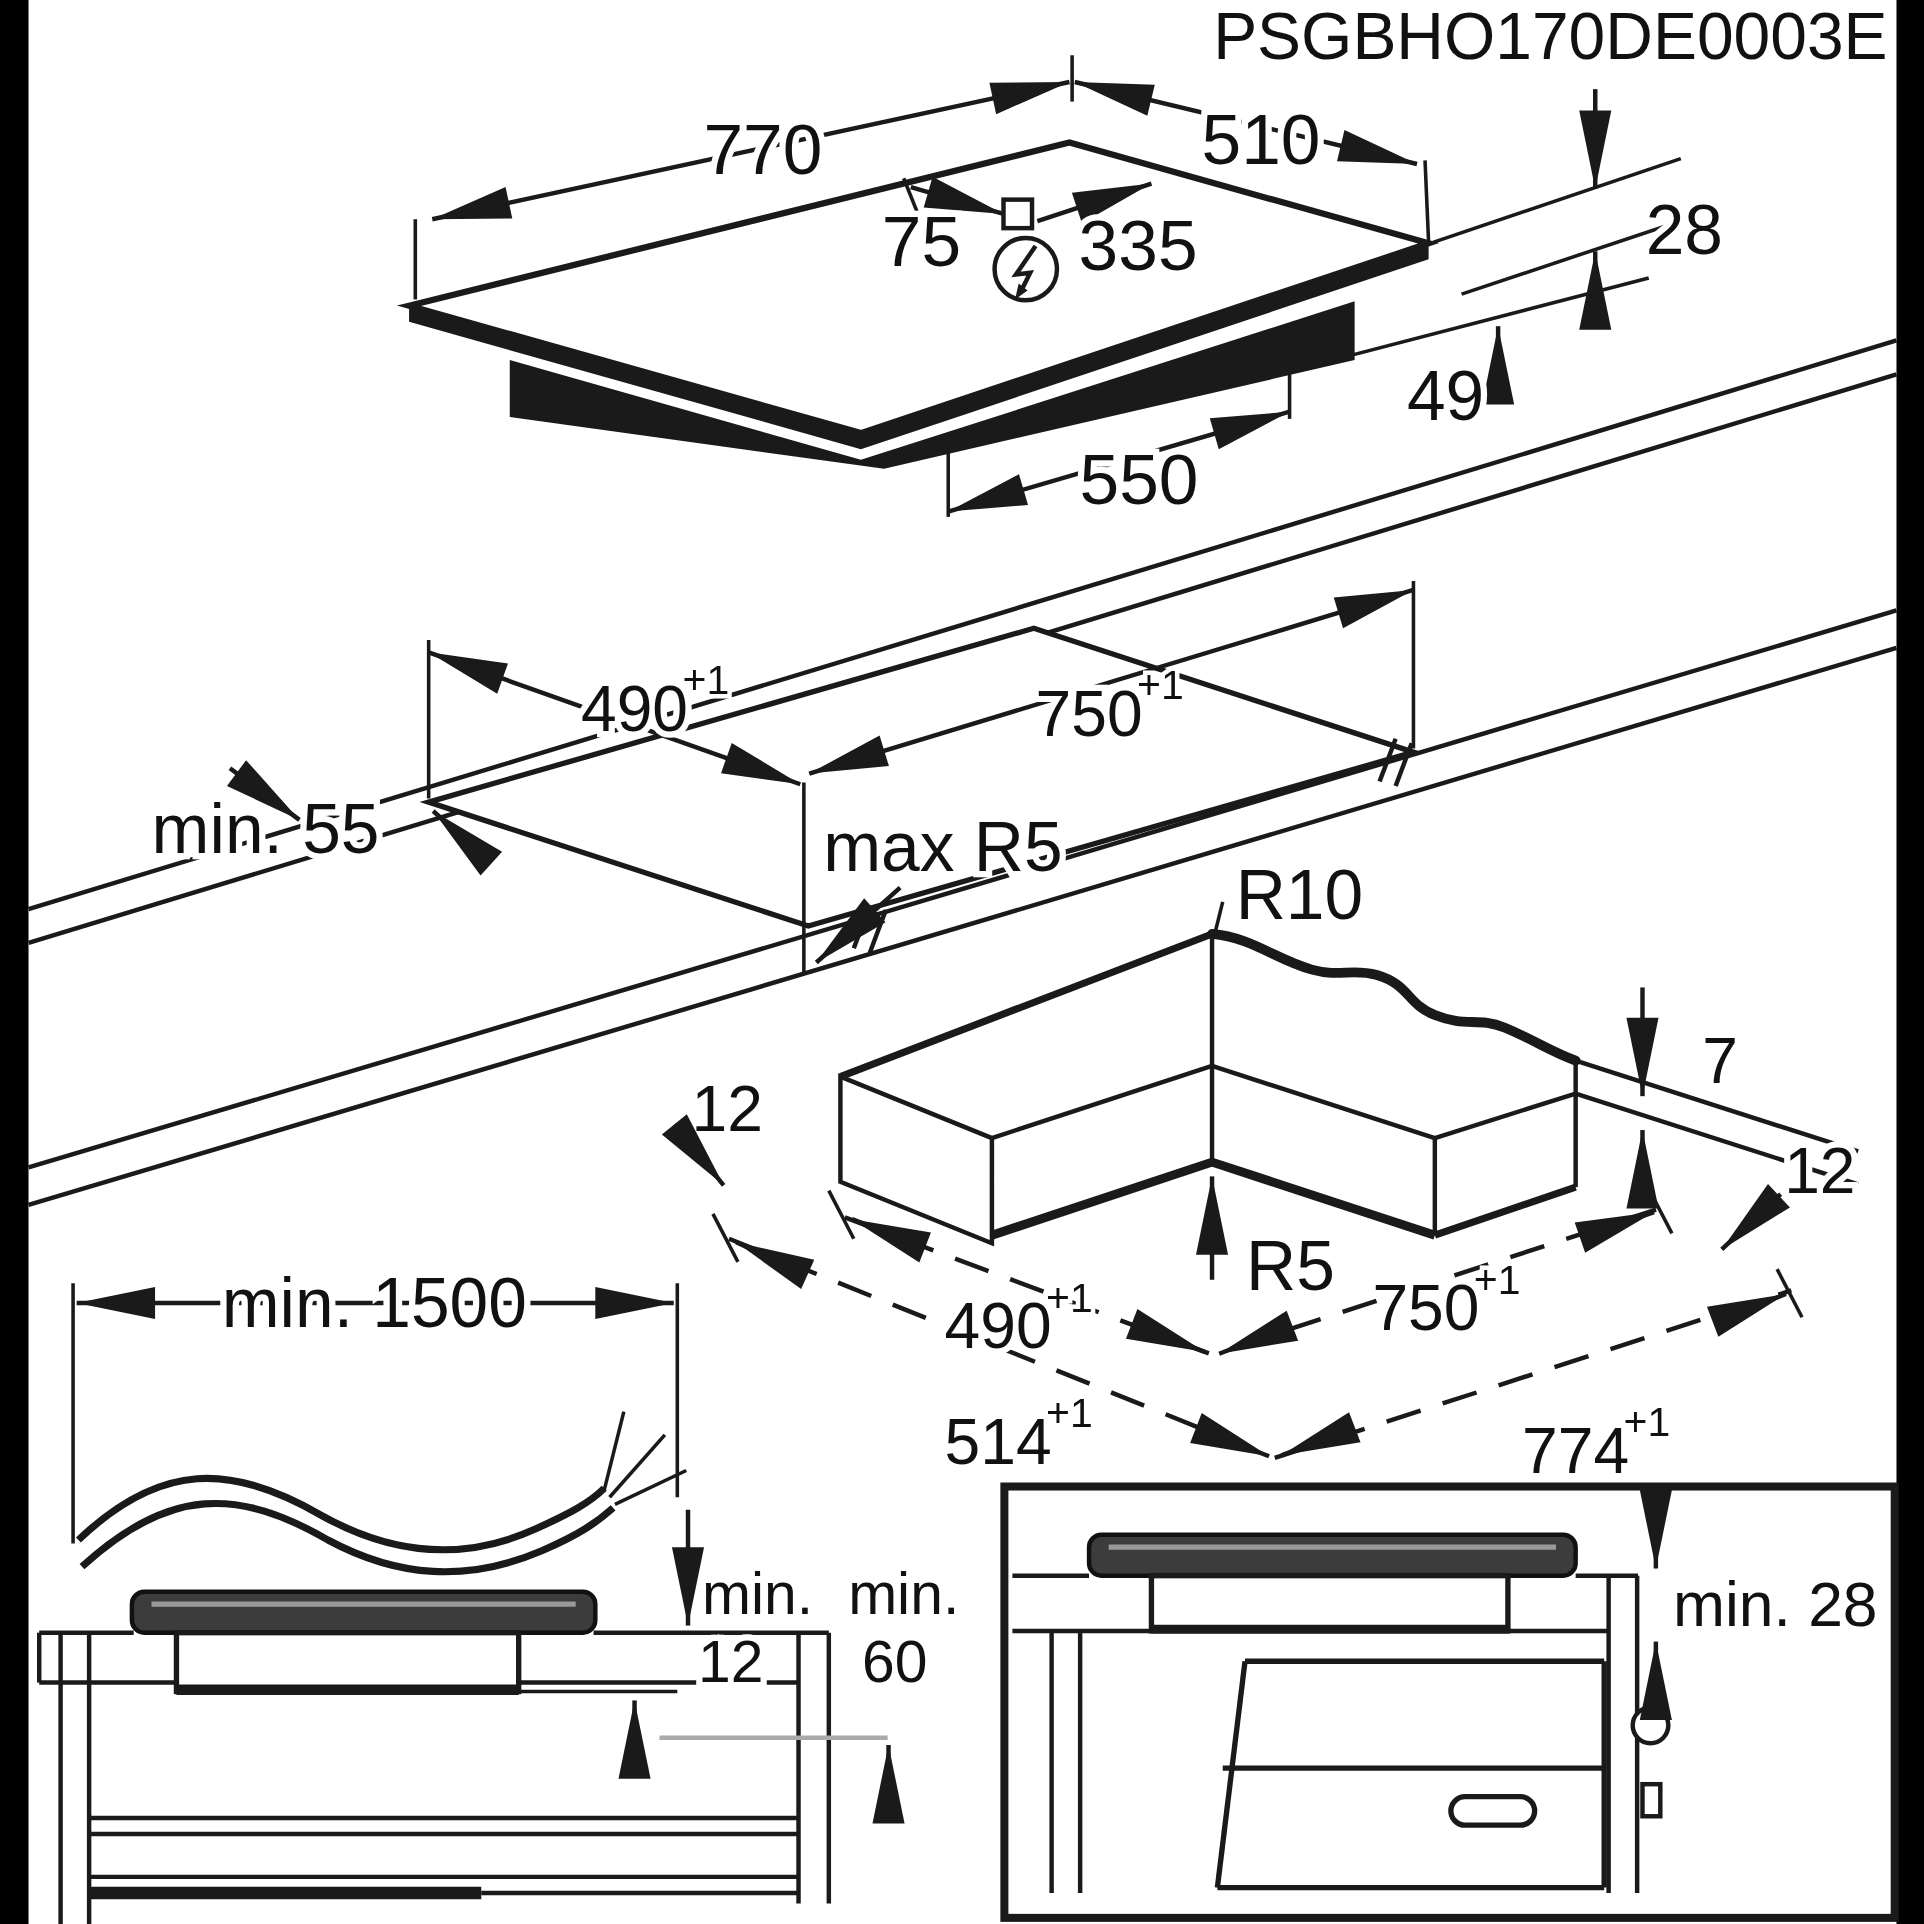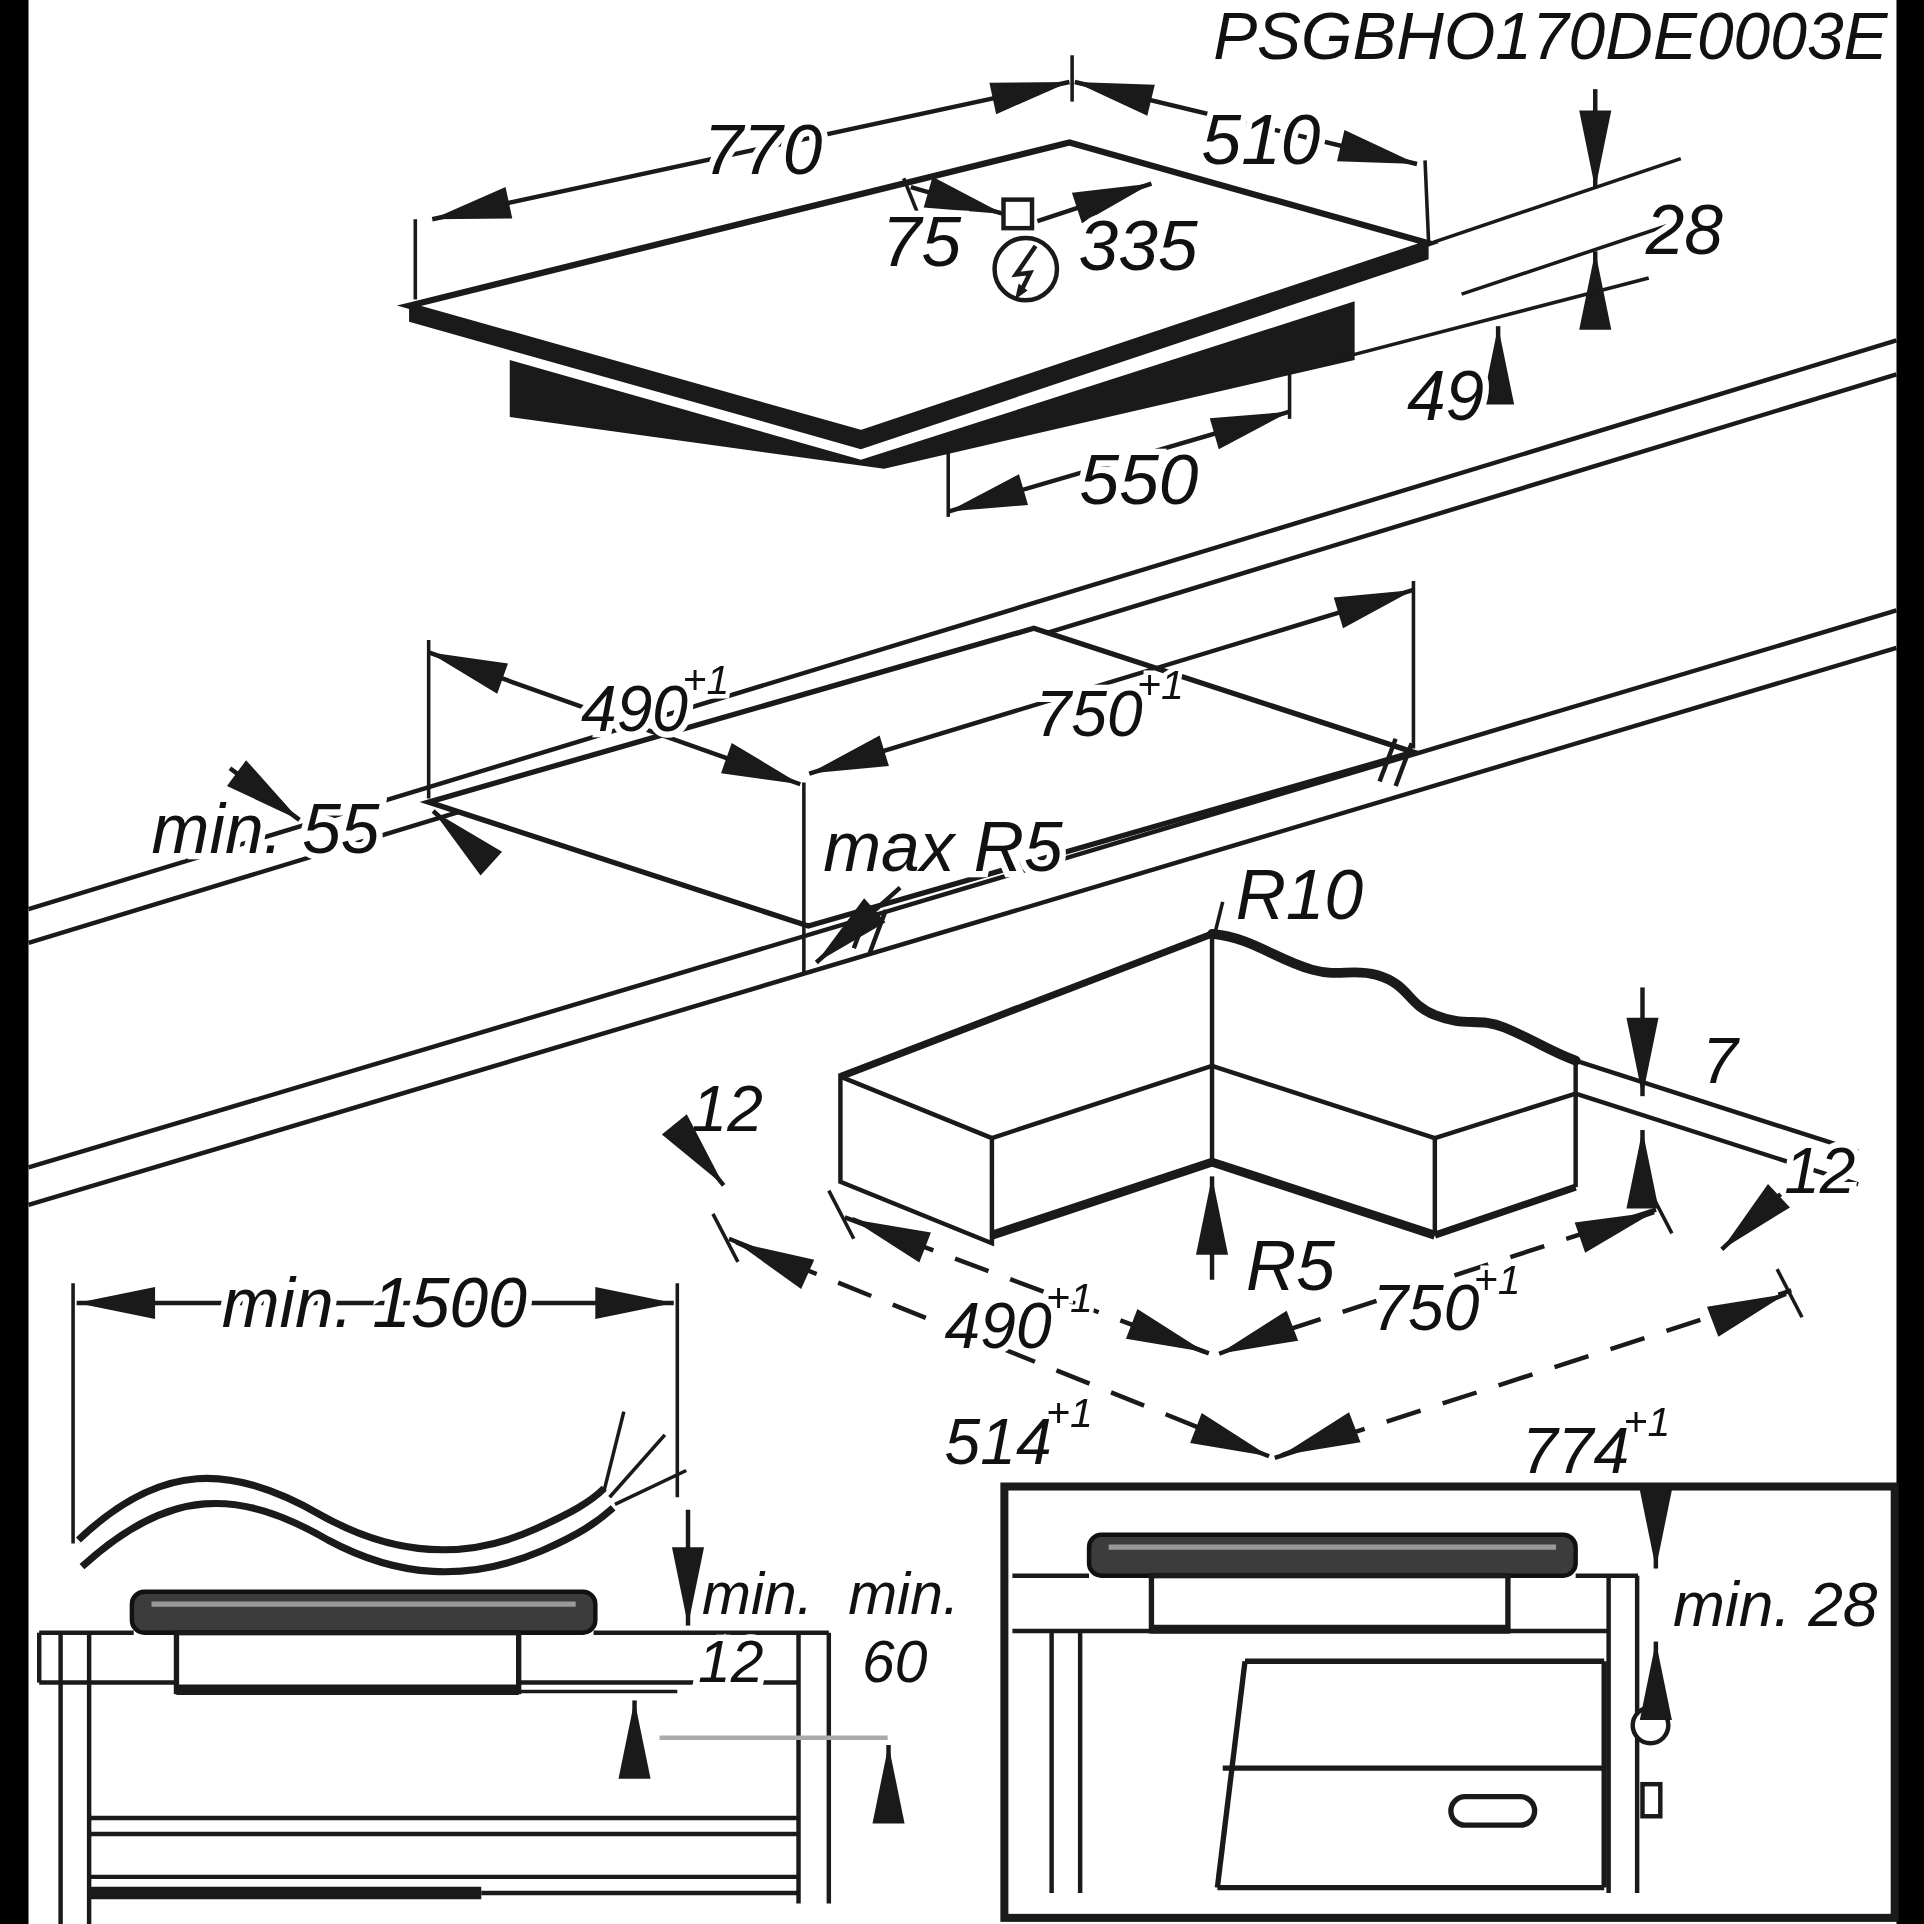--- a/index.html
+++ b/index.html
@@ -1,16 +1,16 @@
 <!DOCTYPE html>
 <html style="font-size:14.3px"><head>
 <meta charset="utf-8">
 <style>
   html,body { margin:0; padding:0; background:#fff; }
-  .stage { width:1925px; height:1925px; position:relative; background:#86efac;font-style:italic; }
+  .stage { width:1925px; height:1925px; position:relative; background:#86efac; }
   svg { display:block; }
   
   .s4 { fill:none; stroke:#1a1a1a; stroke-width:4; }
   .s5 { fill:none; stroke:#1a1a1a; stroke-width:5; }
   .s6 { fill:none; stroke:#1a1a1a; stroke-width:6; }
   .s7 { fill:none; stroke:#1a1a1a; stroke-width:7; }
   .s8 { fill:none; stroke:#1a1a1a; stroke-width:8; }
   .s9 { fill:none; stroke:#1a1a1a; stroke-width:9; }
   .s10 { fill:none; stroke:#1a1a1a; stroke-width:10; }
   .s11 { fill:none; stroke:#1a1a1a; stroke-width:11; stroke-linecap:round; }

